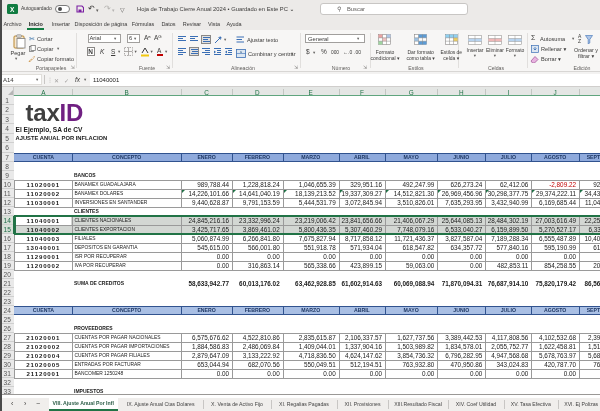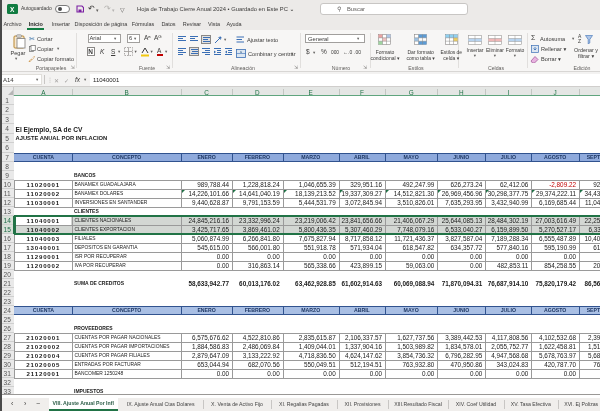--- a/index.html
+++ b/index.html
@@ -346,20 +346,21 @@
 <div class="abs" style="left:7.2px;top:255.14px;transform:translateX(-50%);font-size:6.6px;font-weight:normal;color:#555;line-height:9.019999999999982px;">29</div>
 <div class="abs" style="left:0;top:264.15999999999997px;width:14.4px;height:9.019999999999982px;background:#e9e9e9;border-bottom:1px solid #cfcfcf;"></div>
 <div class="abs" style="left:7.2px;top:264.15999999999997px;transform:translateX(-50%);font-size:6.6px;font-weight:normal;color:#555;line-height:9.019999999999982px;">30</div>
 <div class="abs" style="left:0;top:273.17999999999995px;width:14.4px;height:9.020000000000039px;background:#e9e9e9;border-bottom:1px solid #cfcfcf;"></div>
 <div class="abs" style="left:7.2px;top:273.17999999999995px;transform:translateX(-50%);font-size:6.6px;font-weight:normal;color:#555;line-height:9.020000000000039px;">31</div>
 <div class="abs" style="left:0;top:282.2px;width:14.4px;height:9.019999999999982px;background:#e9e9e9;border-bottom:1px solid #cfcfcf;"></div>
 <div class="abs" style="left:7.2px;top:282.2px;transform:translateX(-50%);font-size:6.6px;font-weight:normal;color:#555;line-height:9.019999999999982px;">32</div>
 <div class="abs" style="left:0;top:291.21999999999997px;width:14.4px;height:9.020000000000039px;background:#e9e9e9;border-bottom:1px solid #cfcfcf;"></div>
 <div class="abs" style="left:7.2px;top:291.21999999999997px;transform:translateX(-50%);font-size:6.6px;font-weight:normal;color:#555;line-height:9.020000000000039px;">33</div>
 <div class="abs" style="left:12.8px;top:119.83999999999997px;width:1.6px;height:18.04000000000002px;background:#217346;"></div>
+<div class="abs" style="left:25.5px;top:2.5px;font-size:24px;font-weight:bold;letter-spacing:-0.2px;color:#3f3f3f;">tax<span style="color:#702082;">ID</span></div>
 <div class="abs" style="left:15.5px;top:29.5px;font-size:6.6px;font-weight:bold;color:#1a1a1a;">El Ejemplo, SA de CV</div>
 <div class="abs" style="left:15.5px;top:39px;font-size:5.8px;font-weight:bold;color:#1a1a1a;">AJUSTE ANUAL POR INFLACION</div>
 <div class="abs" style="left:14.4px;top:56.69999999999999px;width:585.6px;height:9.02000000000001px;background:#8faadc;border-top:1px solid #31538f;border-bottom:1px solid #31538f;"></div>
 <div class="abs" style="left:72.2px;top:56.69999999999999px;width:1px;height:9.02000000000001px;background:#31538f;"></div>
 <div class="abs" style="left:43.300000000000004px;top:56.69999999999999px;transform:translateX(-50%);font-size:5.2px;font-weight:bold;color:#1f3864;line-height:9.02000000000001px;white-space:nowrap;">CUENTA</div>
 <div class="abs" style="left:181.3px;top:56.69999999999999px;width:1px;height:9.02000000000001px;background:#31538f;"></div>
 <div class="abs" style="left:126.75px;top:56.69999999999999px;transform:translateX(-50%);font-size:5.2px;font-weight:bold;color:#1f3864;line-height:9.02000000000001px;white-space:nowrap;">CONCEPTO</div>
 <div class="abs" style="left:232.0px;top:56.69999999999999px;width:1px;height:9.02000000000001px;background:#31538f;"></div>
 <div class="abs" style="left:206.65px;top:56.69999999999999px;transform:translateX(-50%);font-size:5.2px;font-weight:bold;color:#1f3864;line-height:9.02000000000001px;white-space:nowrap;">ENERO</div>
 <div class="abs" style="left:282.7px;top:56.69999999999999px;width:1px;height:9.02000000000001px;background:#31538f;"></div>

